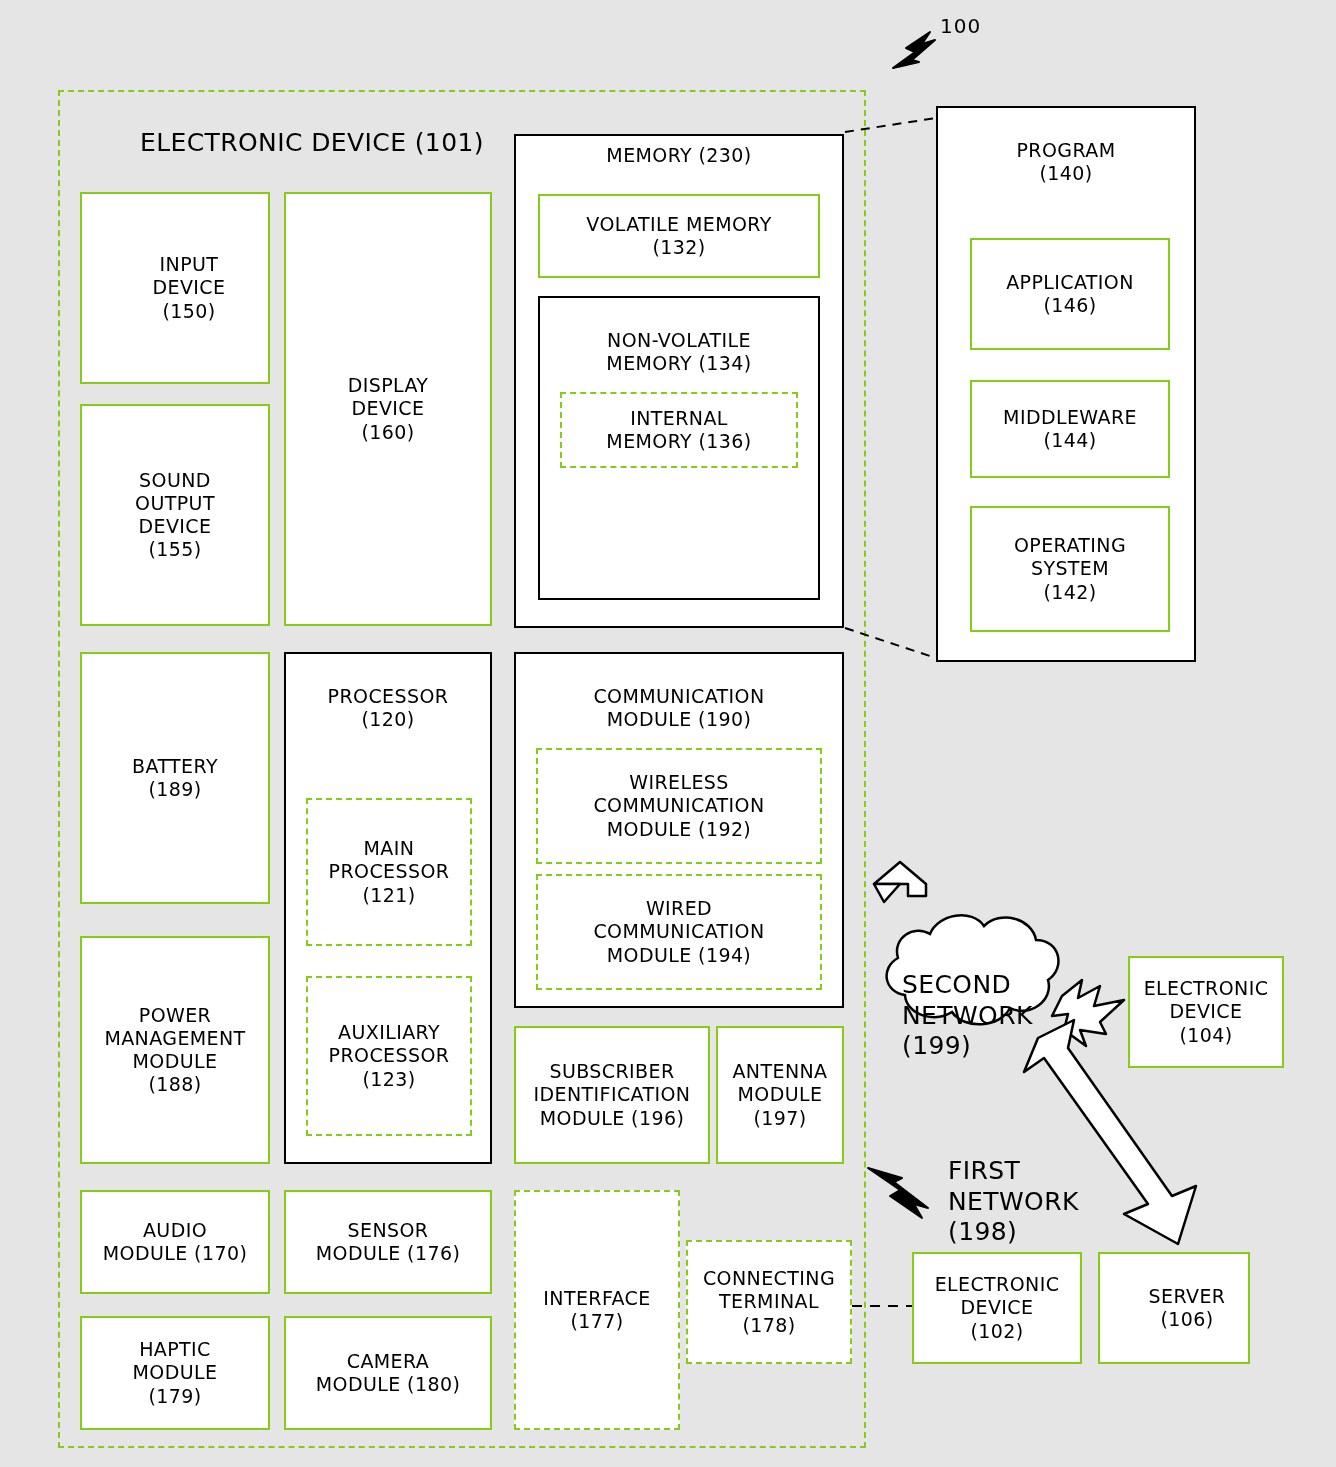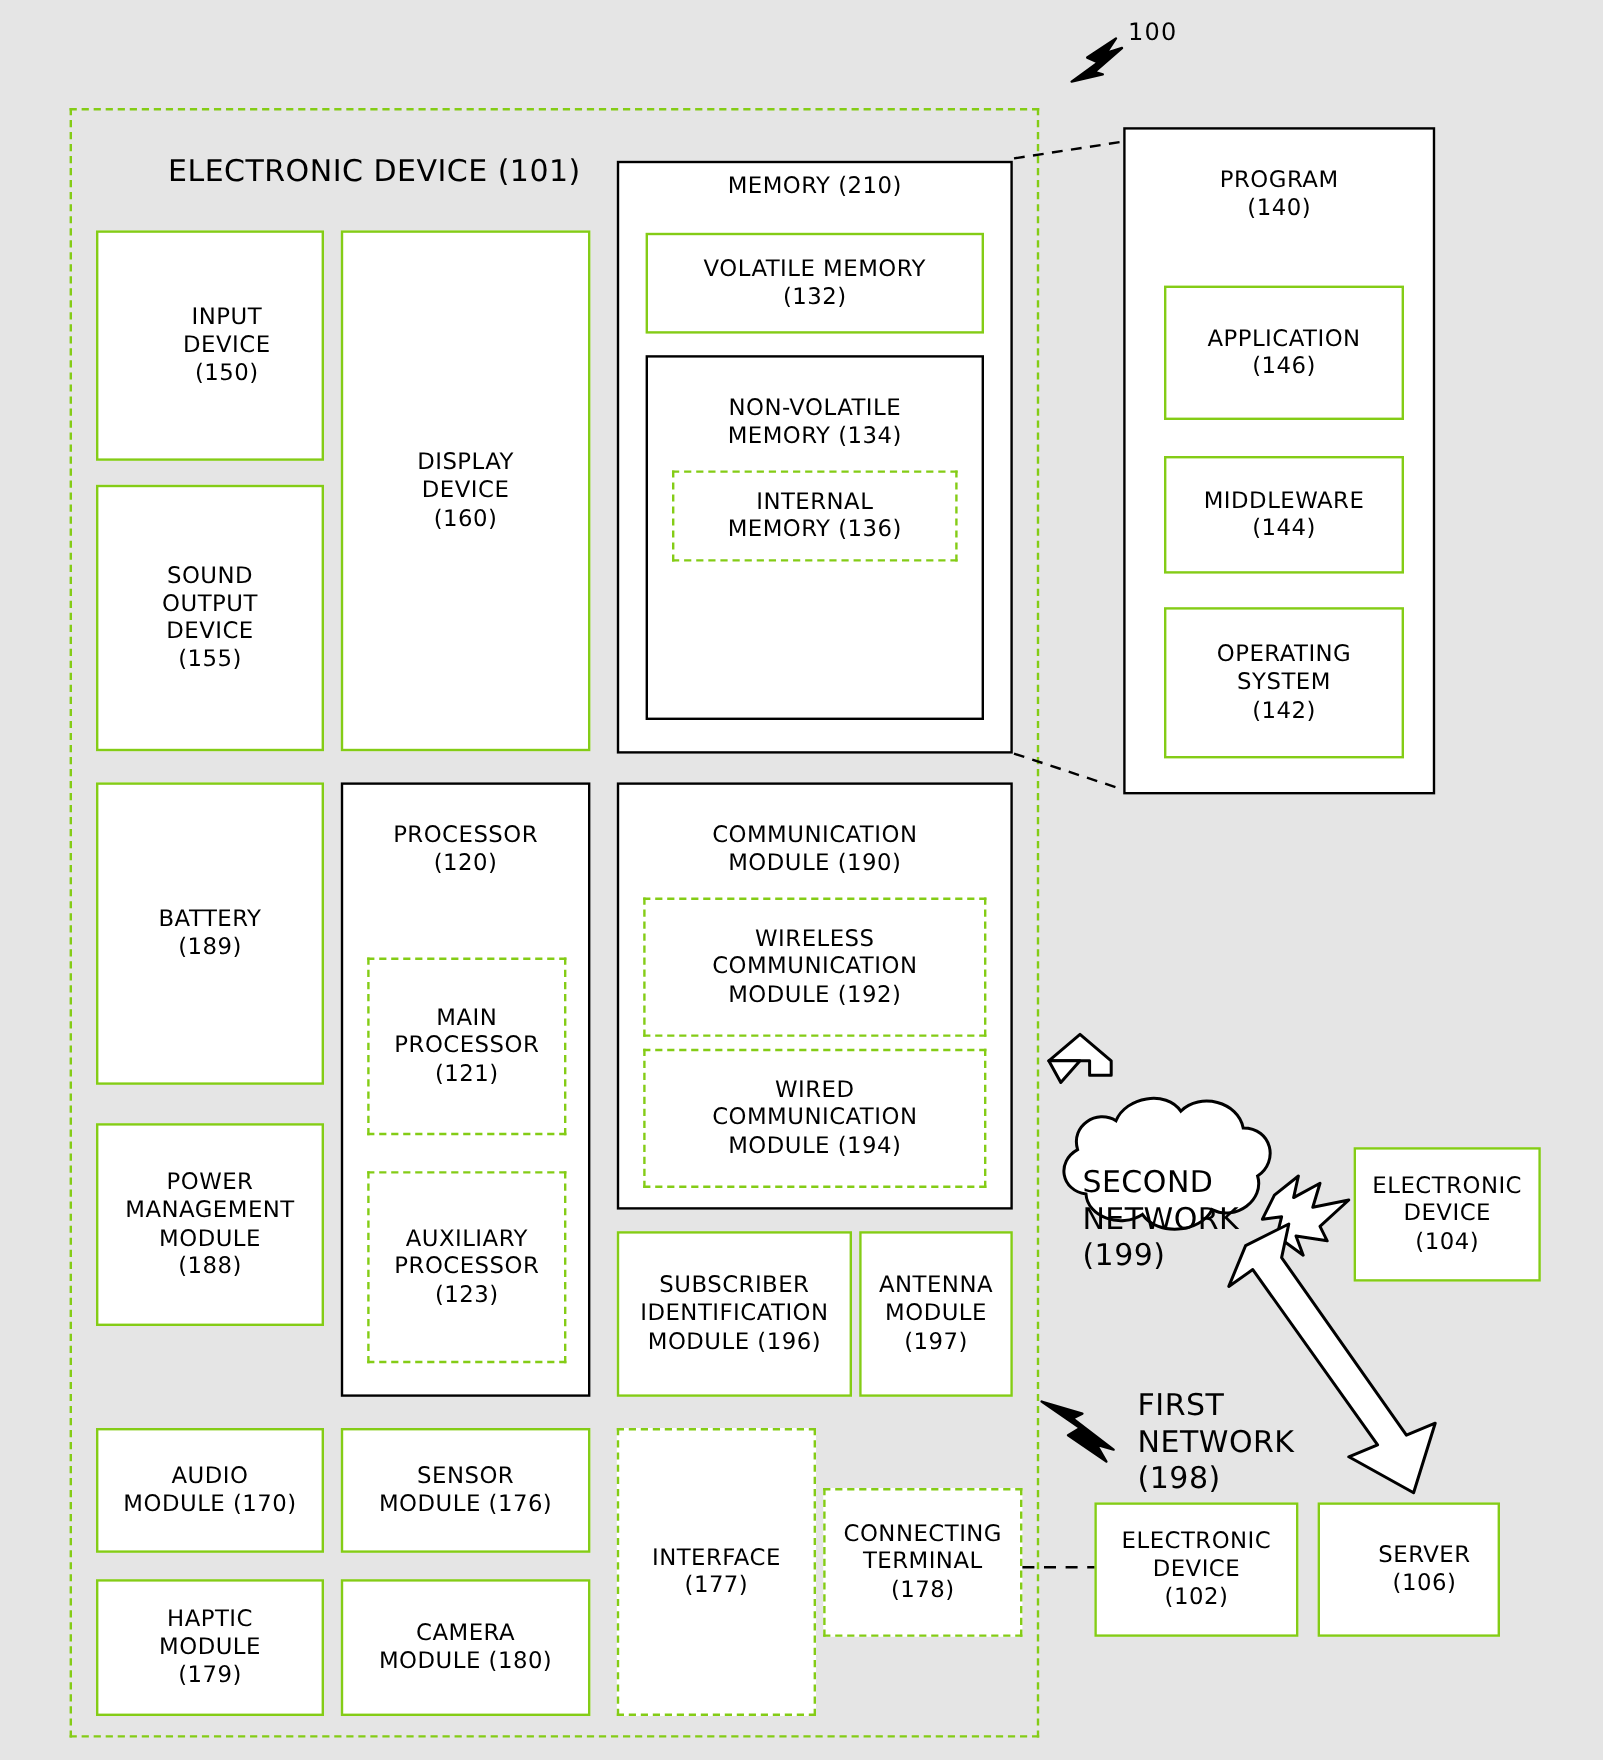--- a/index.html
+++ b/index.html
@@ -87,21 +87,21 @@
   <div class="box" style="left:80px; top:404px; width:190px; height:222px; white-space:pre-line;">SOUND
 OUTPUT
 DEVICE
 (155)</div>
 
   <div class="box" style="left:284px; top:192px; width:208px; height:434px; white-space:pre-line;">DISPLAY
 DEVICE
 (160)</div>
 
   <div class="topcap" style="left:514px; top:134px; width:330px; height:494px;">
-    <span>MEMORY (210)</span>
+    <span>MEMORY (230)</span>
   </div>
   <div class="box" style="left:538px; top:194px; width:282px; height:84px; white-space:pre-line;">VOLATILE MEMORY
 (132)</div>
 
   <div class="topcap" style="left:538px; top:296px; width:282px; height:304px; white-space:pre-line;">
     <span>NON-VOLATILE
 MEMORY (134)</span>
   </div>
   <div class="box dashed" style="left:560px; top:392px; width:238px; height:76px; white-space:pre-line;">INTERNAL
 MEMORY (136)</div>
@@ -114,21 +114,21 @@
 (146)</div>
   <div class="box" style="left:970px; top:380px; width:200px; height:98px; white-space:pre-line;">MIDDLEWARE
 (144)</div>
   <div class="box" style="left:970px; top:506px; width:200px; height:126px; white-space:pre-line;">OPERATING
 SYSTEM
 (142)</div>
 
   <div class="box" style="left:80px; top:652px; width:190px; height:252px; white-space:pre-line;">BATTERY
 (189)</div>
 
-  <div class="box" style="left:80px; top:936px; width:190px; height:169px; white-space:pre-line;">POWER
+  <div class="box" style="left:80px; top:936px; width:190px; height:228px; white-space:pre-line;">POWER
 MANAGEMENT
 MODULE
 (188)</div>
 
   <div class="topcap" style="left:284px; top:652px; width:208px; height:512px; white-space:pre-line;">
     <span>PROCESSOR
 (120)</span>
   </div>
   <div class="box dashed" style="left:306px; top:798px; width:166px; height:148px; white-space:pre-line;">MAIN
 PROCESSOR

